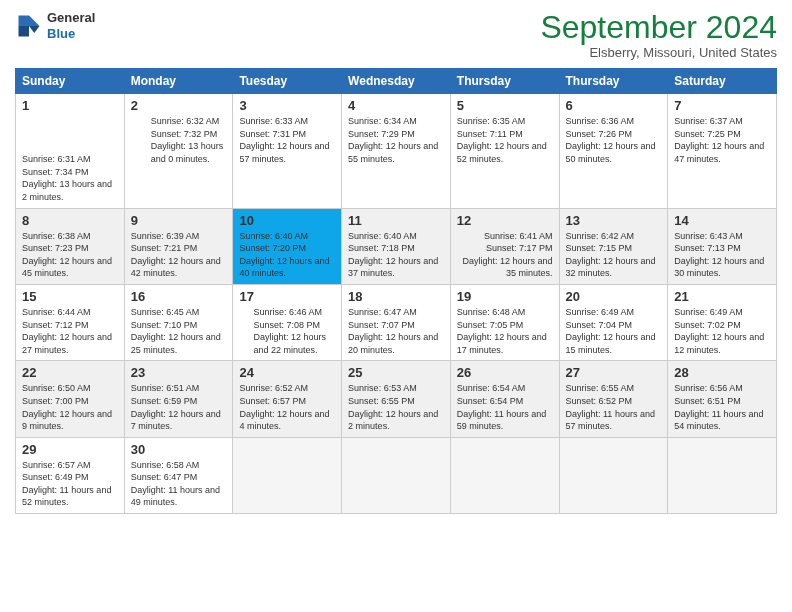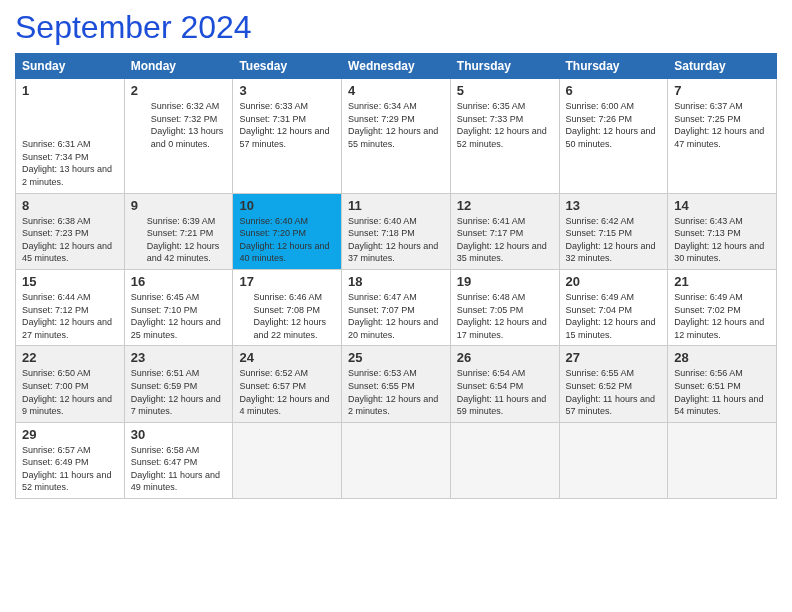--- a/index.html
+++ b/index.html
@@ -42,21 +42,21 @@
     .logo-icon {
       width: 28px;
       height: 28px;
     }
     .title-block {
       text-align: right;
     }
     .month-title {
       font-size: 32px;
       font-weight: normal;
-      color: #1d4ed8;
+      color: #15803d;
       line-height: 1.1;
     }
     .location {
       font-size: 13px;
       color: #555;
     }
     table {
       width: 100%;
       border-collapse: collapse;
       table-layout: fixed;
@@ -98,22 +98,35 @@
     }
     tr:nth-child(odd) td:not(.empty) {
       background: #ffffff;
     }
   </style>
 </head>
 <body>
 
 <div class="container">
   <div class="header-row">
+    <div class="logo">
+      <svg class="logo-icon" viewBox="0 0 32 32">
+        <polygon points="16,4 28,16 16,16" fill="#2a6db5"></polygon>
+        <polygon points="16,16 28,16 22,24" fill="#1a4a80"></polygon>
+        <rect x="4" y="4" width="12" height="12" fill="#2a6db5"></rect>
+        <rect x="4" y="16" width="12" height="12" fill="#1a4a80"></rect>
+      </svg>
+      <div class="logo-text">
+        <span class="general">General</span>
+        <span class="blue">Blue</span>
+      </div>
+    </div>
     <div class="title-block">
       <div class="month-title">September 2024</div>
+      <div class="location">Elsberry, Missouri, United States</div>
     </div>
   </div>
 
   <table>
     <thead>
       <tr>
         <th>Sunday</th>
         <th>Monday</th>
         <th>Tuesday</th>
         <th>Wednesday</th>
@@ -144,64 +157,64 @@
           </td>
           <td style="background: rgb(255, 255, 255);">
             <span class="day-num">4</span>
             <div class="day-info" style="white-space: pre-line;">Sunrise: 6:34 AM
 Sunset: 7:29 PM
 Daylight: 12 hours and 55 minutes.</div>
           </td>
           <td style="background: rgb(255, 255, 255);">
             <span class="day-num">5</span>
             <div class="day-info" style="white-space: pre-line;">Sunrise: 6:35 AM
-Sunset: 7:33 PM
+Sunset: 7:11 PM
 Daylight: 12 hours and 52 minutes.</div>
           </td>
           <td style="background: rgb(255, 255, 255);">
             <span class="day-num">6</span>
-            <div class="day-info" style="white-space: pre-line;">Sunrise: 6:00 AM
+            <div class="day-info" style="white-space: pre-line;">Sunrise: 6:36 AM
 Sunset: 7:26 PM
 Daylight: 12 hours and 50 minutes.</div>
           </td>
           <td style="background: rgb(255, 255, 255);">
             <span class="day-num">7</span>
             <div class="day-info" style="white-space: pre-line;">Sunrise: 6:37 AM
 Sunset: 7:25 PM
 Daylight: 12 hours and 47 minutes.</div>
           </td>
         </tr>
         <tr>
           <td style="background: rgb(240, 240, 240);">
             <span class="day-num">8</span>
             <div class="day-info" style="white-space: pre-line;">Sunrise: 6:38 AM
 Sunset: 7:23 PM
 Daylight: 12 hours and 45 minutes.</div>
           </td>
           <td style="background: rgb(240, 240, 240);">
             <span class="day-num">9</span>
-            <div class="day-info" style="white-space: pre-line; margin-left: 16px;">Sunrise: 6:39 AM
+            <div class="day-info" style="white-space: pre-line;">Sunrise: 6:39 AM
 Sunset: 7:21 PM
 Daylight: 12 hours and 42 minutes.</div>
           </td>
           <td style="background: #0ea5e9;">
             <span class="day-num">10</span>
             <div class="day-info" style="white-space: pre-line;">Sunrise: 6:40 AM
 Sunset: 7:20 PM
 Daylight: 12 hours and 40 minutes.</div>
           </td>
           <td style="background: rgb(240, 240, 240);">
             <span class="day-num">11</span>
             <div class="day-info" style="white-space: pre-line;">Sunrise: 6:40 AM
 Sunset: 7:18 PM
 Daylight: 12 hours and 37 minutes.</div>
           </td>
           <td style="background: rgb(240, 240, 240);">
             <span class="day-num">12</span>
-            <div class="day-info" style="white-space: pre-line;">Sunrise: 6:41 AM
+            <div class="day-info" style="white-space: pre-line; text-align: right;">Sunrise: 6:41 AM
 Sunset: 7:17 PM
 Daylight: 12 hours and 35 minutes.</div>
           </td>
           <td style="background: rgb(240, 240, 240);">
             <span class="day-num">13</span>
             <div class="day-info" style="white-space: pre-line;">Sunrise: 6:42 AM
 Sunset: 7:15 PM
 Daylight: 12 hours and 32 minutes.</div>
           </td>
           <td style="background: rgb(240, 240, 240);">

